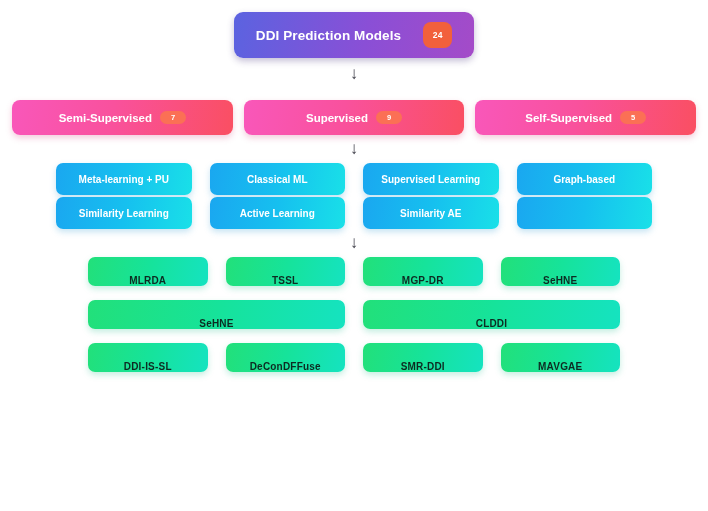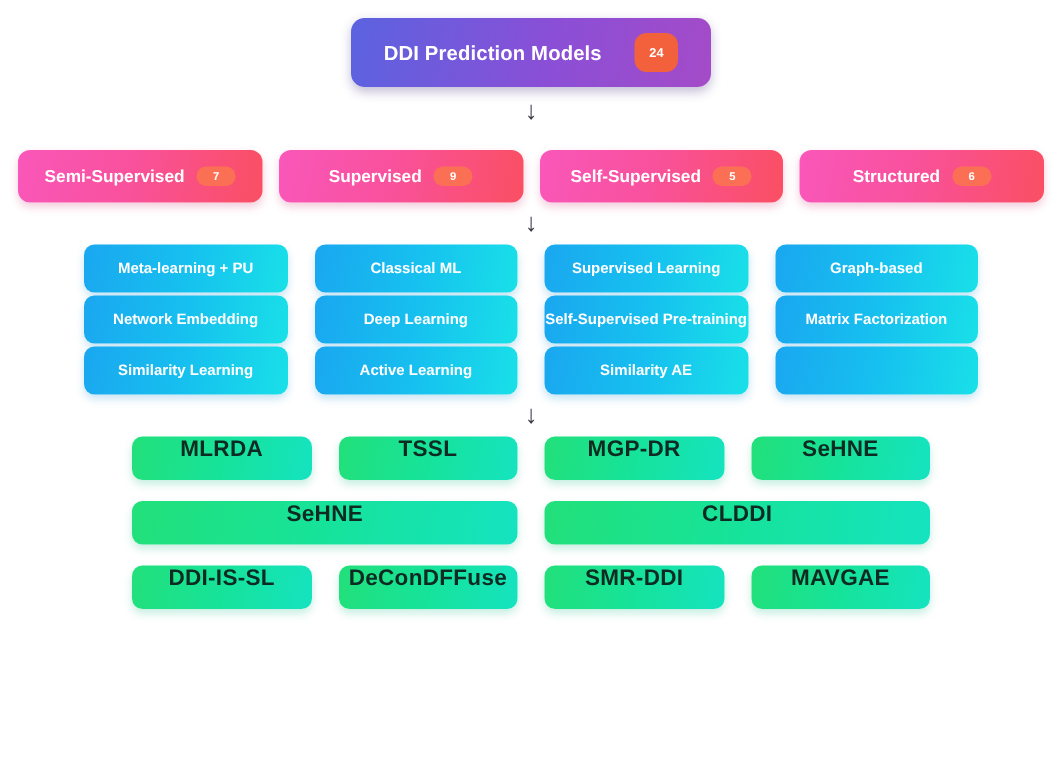--- a/index.html
+++ b/index.html
@@ -139,28 +139,28 @@
     flex-direction: column;
     gap: 14px;
   }
   .models-row {
     display: flex;
     gap: 18px;
   }
   .node-model {
     flex: 1 1 0;
     display: flex;
-    align-items: flex-start;
+    align-items: flex-end;
     justify-content: center;
     height: 29px;
     border-radius: 7px;
     background: linear-gradient(100deg, #22e07a 0%, #16e39a 50%, #15e3c0 100%);
     box-shadow: 0 3px 6px rgba(30, 190, 140, 0.26);
     color: #0d2b22;
-    font-size: 15px;
+    font-size: 10px;
     font-weight: bold;
     letter-spacing: 0.2px;
     white-space: nowrap;
   }
 </style>
 </head>
 <body>
 
 <div class="flow">
 
@@ -181,24 +181,20 @@
       <span class="badge">7</span>
     </div>
     <div class="node-cat">
       <span>Supervised</span>
       <span class="badge">9</span>
     </div>
     <div class="node-cat">
       <span>Self-Supervised</span>
       <span class="badge">5</span>
     </div>
-    <div class="node-cat">
-      <span>Structured</span>
-      <span class="badge">6</span>
-    </div>
   </div>
 
   <div class="arrow-row">
     <span>↓</span>
   </div>
 
   <div class="tier-methods">
     <div class="methods-row">
       <div class="node-method">
         <span>Meta-learning + PU</span>
@@ -208,34 +204,20 @@
       </div>
       <div class="node-method">
         <span>Supervised Learning</span>
       </div>
       <div class="node-method">
         <span>Graph-based</span>
       </div>
     </div>
     <div class="methods-row">
       <div class="node-method">
-        <span>Network Embedding</span>
-      </div>
-      <div class="node-method">
-        <span>Deep Learning</span>
-      </div>
-      <div class="node-method">
-        <span>Self-Supervised Pre-training</span>
-      </div>
-      <div class="node-method">
-        <span>Matrix Factorization</span>
-      </div>
-    </div>
-    <div class="methods-row">
-      <div class="node-method">
         <span>Similarity Learning</span>
       </div>
       <div class="node-method">
         <span>Active Learning</span>
       </div>
       <div class="node-method">
         <span>Similarity AE</span>
       </div>
       <div class="node-method">
         <span></span>

